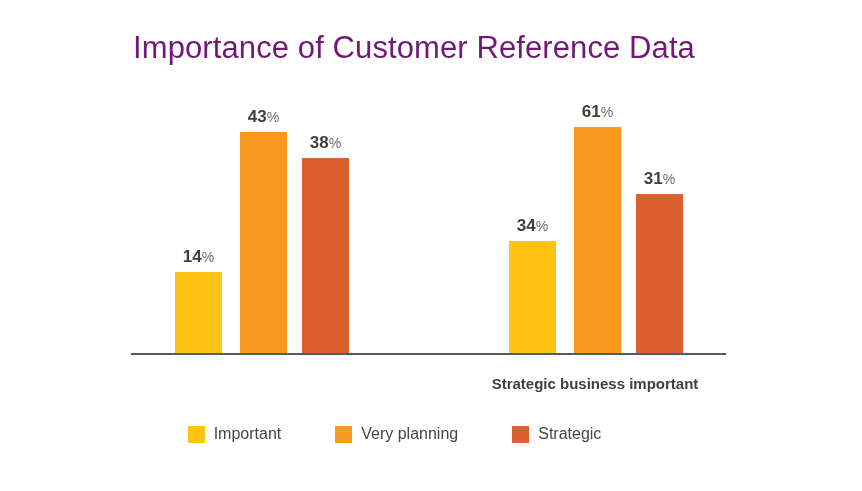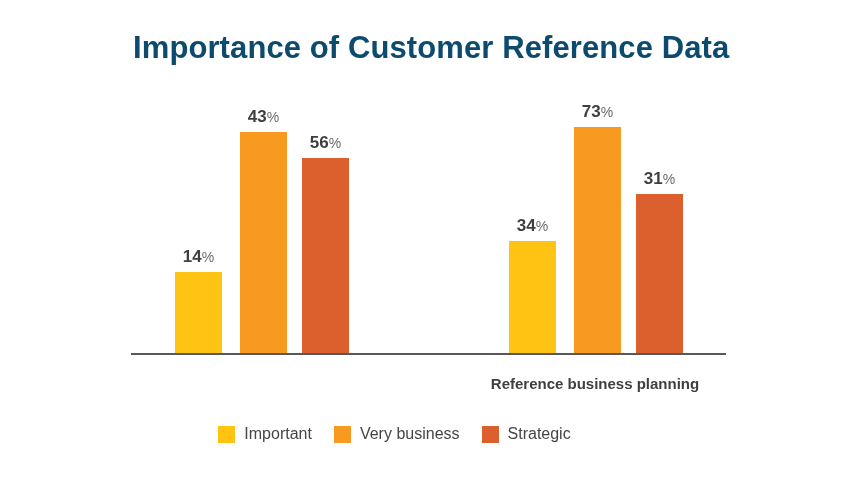--- a/index.html
+++ b/index.html
@@ -109,21 +109,21 @@
 
   
   #legend {
     position: absolute;
     left: 0;
     top: 425px;
     width: 789px;
     display: flex;
     justify-content: center;
     align-items: center;
-    gap: 22px;
+    gap: 54px;
   }
   .legend-item {
     display: flex;
     align-items: center;
     gap: 9px;
   }
   .legend-swatch {
     width: 17px;
     height: 17px;
     display: block;
@@ -132,76 +132,76 @@
     font-size: 16px;
     color: #454545;
     white-space: nowrap;
   }
 </style>
 </head>
 <body style="background: rgb(255, 255, 255);">
 
 <div id="chart-root">
 
-  <div id="chart-title" style="color: #0c4a6e; font-weight: bold;">Importance of Customer Reference Data</div>
+  <div id="chart-title" style="color: #701a75;">Importance of Customer Reference Data</div>
 
   <div id="plot-area">
 
     <div class="bar-group" id="group-0">
 
       <div class="bar-wrap idx-0">
         <div class="bar-value" style="bottom: 90px;"><span>14</span><span class="pct">%</span></div>
         <div class="bar" style="height: 83px; background: rgb(255, 196, 19);"></div>
       </div>
 
       <div class="bar-wrap idx-1">
         <div class="bar-value" style="bottom: 230px;"><span>43</span><span class="pct">%</span></div>
         <div class="bar" style="height: 223px; background: rgb(248, 154, 32);"></div>
       </div>
 
       <div class="bar-wrap idx-2">
-        <div class="bar-value" style="bottom: 204px;"><span>56</span><span class="pct">%</span></div>
+        <div class="bar-value" style="bottom: 204px;"><span>38</span><span class="pct">%</span></div>
         <div class="bar" style="height: 197px; background: rgb(220, 95, 46);"></div>
       </div>
 
     </div>
 
     <div class="bar-group" id="group-1">
 
       <div class="bar-wrap idx-0">
         <div class="bar-value" style="bottom: 121px;"><span>34</span><span class="pct">%</span></div>
         <div class="bar" style="height: 114px; background: rgb(255, 196, 19);"></div>
       </div>
 
       <div class="bar-wrap idx-1">
-        <div class="bar-value" style="bottom: 235px;"><span>73</span><span class="pct">%</span></div>
+        <div class="bar-value" style="bottom: 235px;"><span>61</span><span class="pct">%</span></div>
         <div class="bar" style="height: 228px; background: rgb(248, 154, 32);"></div>
       </div>
 
       <div class="bar-wrap idx-2">
         <div class="bar-value" style="bottom: 168px;"><span>31</span><span class="pct">%</span></div>
         <div class="bar" style="height: 161px; background: rgb(220, 95, 46);"></div>
       </div>
 
     </div>
 
   </div>
 
   <div id="baseline" style="background: rgb(88, 89, 91);"></div>
 
-  <div class="cat-label" id="cat-label-1">Reference business planning</div>
+  <div class="cat-label" id="cat-label-1">Strategic business important</div>
 
   <div id="legend">
     <div class="legend-item">
       <span class="legend-swatch" style="background: rgb(255, 196, 19);"></span>
       <span class="legend-label">Important</span>
     </div>
     <div class="legend-item">
       <span class="legend-swatch" style="background: rgb(248, 154, 32);"></span>
-      <span class="legend-label">Very business</span>
+      <span class="legend-label">Very planning</span>
     </div>
     <div class="legend-item">
       <span class="legend-swatch" style="background: rgb(220, 95, 46);"></span>
       <span class="legend-label">Strategic</span>
     </div>
   </div>
 
 </div>
 
 </body></html>

